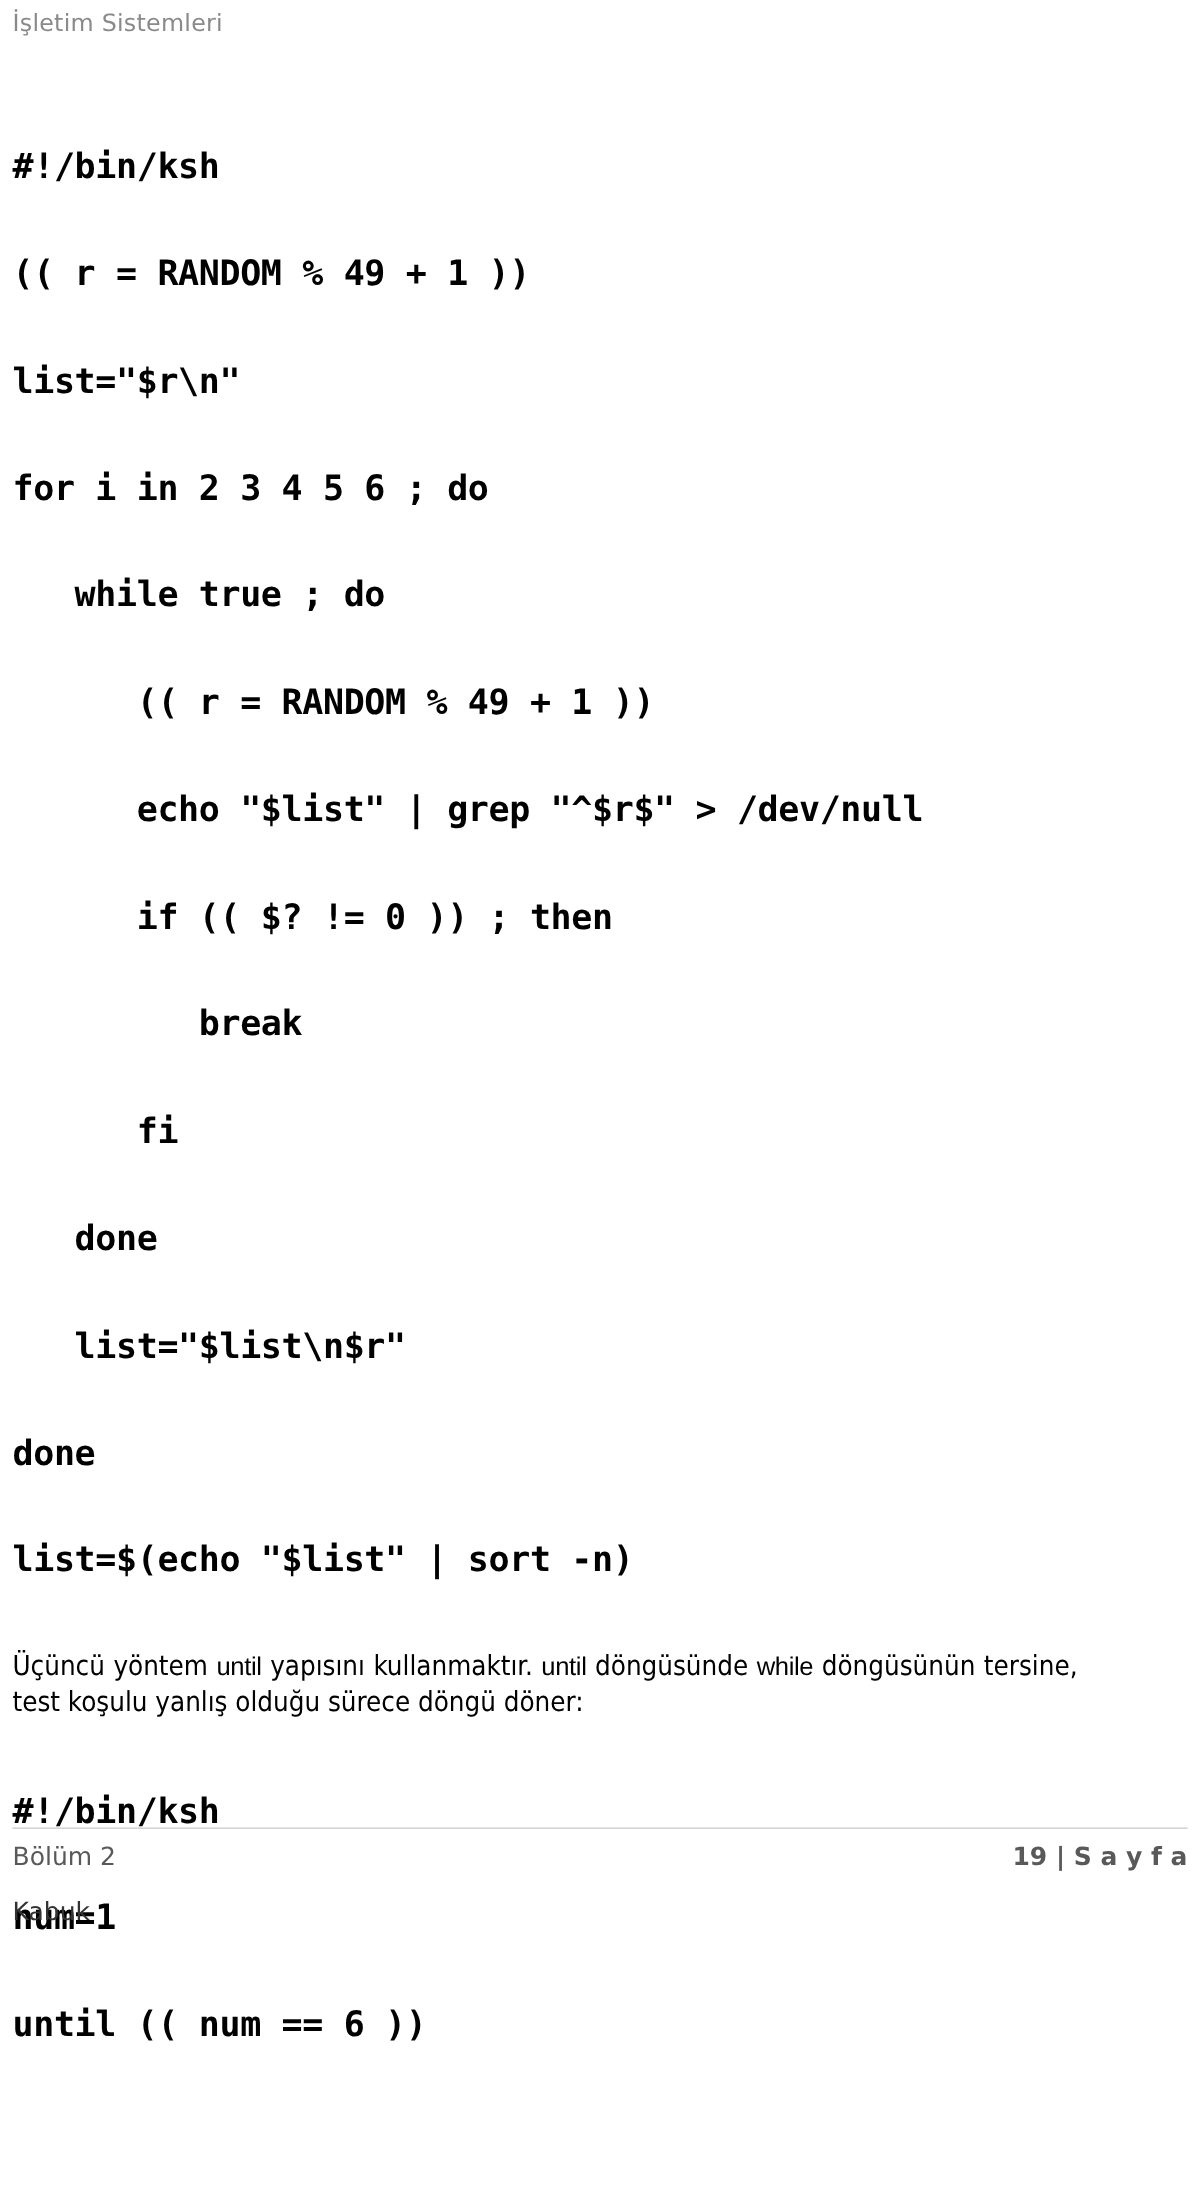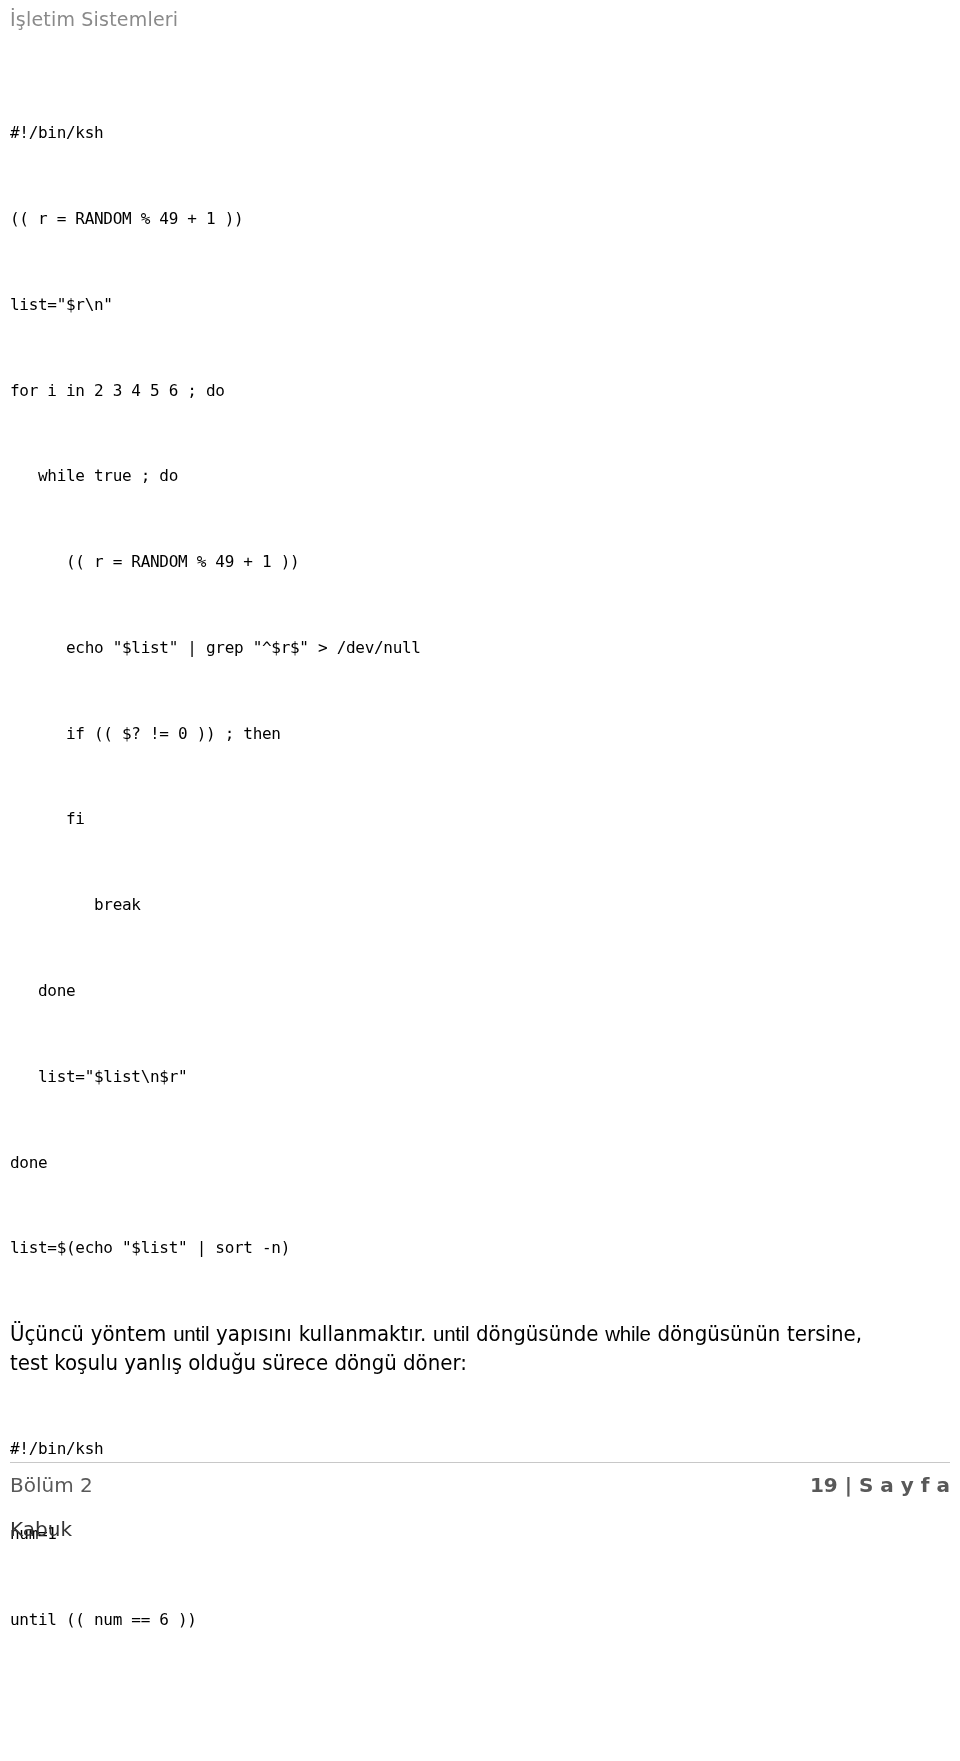--- a/index.html
+++ b/index.html
@@ -34,25 +34,26 @@
   }
   .content {
     position: absolute;
     left: 10px;
     top: 62px;
     width: 852px;
   }
   
   .code {
     font-family: "DejaVu Sans Mono", "Liberation Mono", monospace;
-    font-size: 16px;
+    font-size: 28px;
     line-height: 28.6px;
     white-space: pre;
     letter-spacing: -0.3px;
     color: #000;
+    font-weight: bold;
   }
   .code-block {
     margin: 0;
   }
   
   .para {
     font-family: "DejaVu Sans", sans-serif;
     font-size: 22px;
     line-height: 28.6px;
     text-align: justify;
@@ -103,22 +104,22 @@
 
     <div class="code code-block">
       <div class="code-line">#!/bin/ksh</div>
       <div class="code-line">(( r = RANDOM % 49 + 1 ))</div>
       <div class="code-line">list="$r\n"</div>
       <div class="code-line">for i in 2 3 4 5 6 ; do</div>
       <div class="code-line">   while true ; do</div>
       <div class="code-line">      (( r = RANDOM % 49 + 1 ))</div>
       <div class="code-line">      echo "$list" | grep "^$r$" &gt; /dev/null</div>
       <div class="code-line">      if (( $? != 0 )) ; then</div>
+      <div class="code-line">         break</div>
       <div class="code-line">      fi</div>
-      <div class="code-line">         break</div>
       <div class="code-line">   done</div>
       <div class="code-line">   list="$list\n$r"</div>
       <div class="code-line">done</div>
       <div class="code-line">list=$(echo "$list" | sort -n)</div>
     </div>
 
     <p class="para"><span>Üçüncü yöntem </span><span class="mono">until</span><span> yapısını kullanmaktır. </span><span class="mono">until</span><span> döngüsünde </span><span class="mono">while</span><span> döngüsünün tersine, test koşulu yanlış olduğu sürece döngü döner:</span></p>
 
     <div class="code code-block">
       <div class="code-line">#!/bin/ksh</div>

